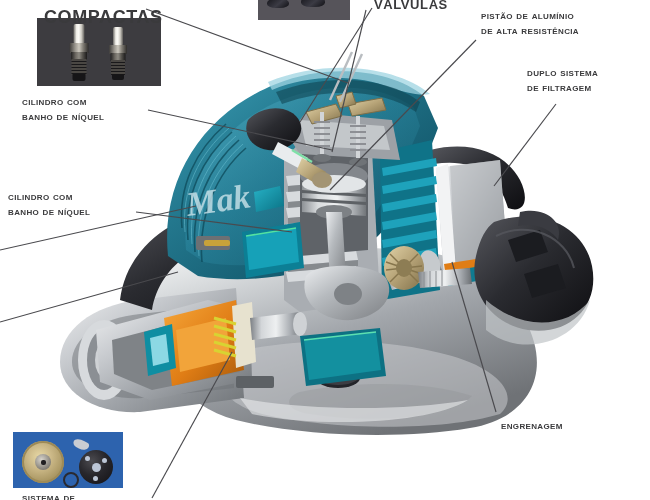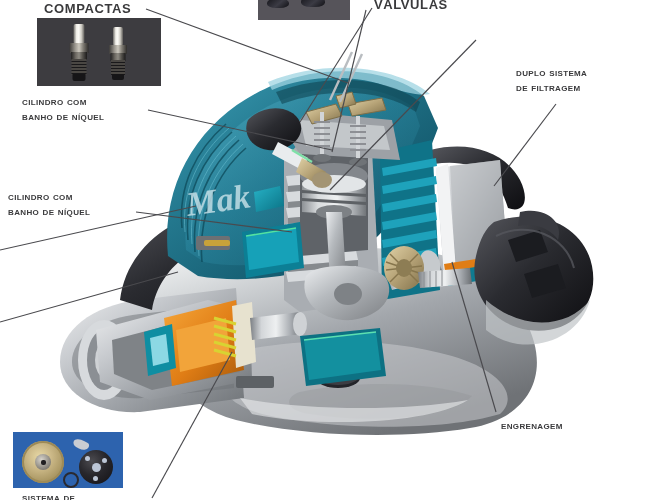--- a/index.html
+++ b/index.html
@@ -401,31 +401,33 @@
     <div class="gear-bore" style="left:28px;top:28px;width:5px;height:5px;"></div>
     <div class="pawl" style="left:60px;top:8px;width:16px;height:9px;"></div>
     <div class="rotor" style="left:66px;top:18px;width:34px;height:34px;"></div>
     <div class="rotor-hole" style="left:79px;top:31px;width:9px;height:9px;"></div>
     <div class="rotor-hole" style="left:72px;top:24px;width:5px;height:5px;"></div>
     <div class="rotor-hole" style="left:89px;top:26px;width:5px;height:5px;"></div>
     <div class="rotor-hole" style="left:80px;top:44px;width:5px;height:5px;"></div>
     <div class="oring" style="left:50px;top:40px;width:12px;height:12px;"></div>
   </div>
 
-  <div class="label cap" style="left:44px;top:0px;font-size:13px;letter-spacing:.6px;">COMPACTAS</div>
+  <div class="label cap" style="left:44px;top:6px;font-size:18px;letter-spacing:.6px;">COMPACTAS</div>
 
   <div class="label cap" style="left:374px;top:-4px;font-size:13px;letter-spacing:.6px;">VÁLVULAS</div>
 
   <div class="label" style="left:22px;top:94px;">Cilindro com
 banho de níquel</div>
 
   <div class="label" style="left:8px;top:189px;">Cilindro com
 banho de níquel</div>
 
-
-  <div class="label" style="left:516px;top:65px;">Duplo sistema
+  <div class="label" style="left:481px;top:8px;">Pistão de alumínio
+de alta resistência</div>
+
+  <div class="label" style="left:527px;top:65px;">Duplo sistema
 de filtragem</div>
 
   <div class="label" style="left:501px;top:418px;text-align:center;">Engrenagem</div>
 
   <div class="label" style="left:22px;top:490px;">Sistema de</div>
 
 </div>
 
 </body></html>

